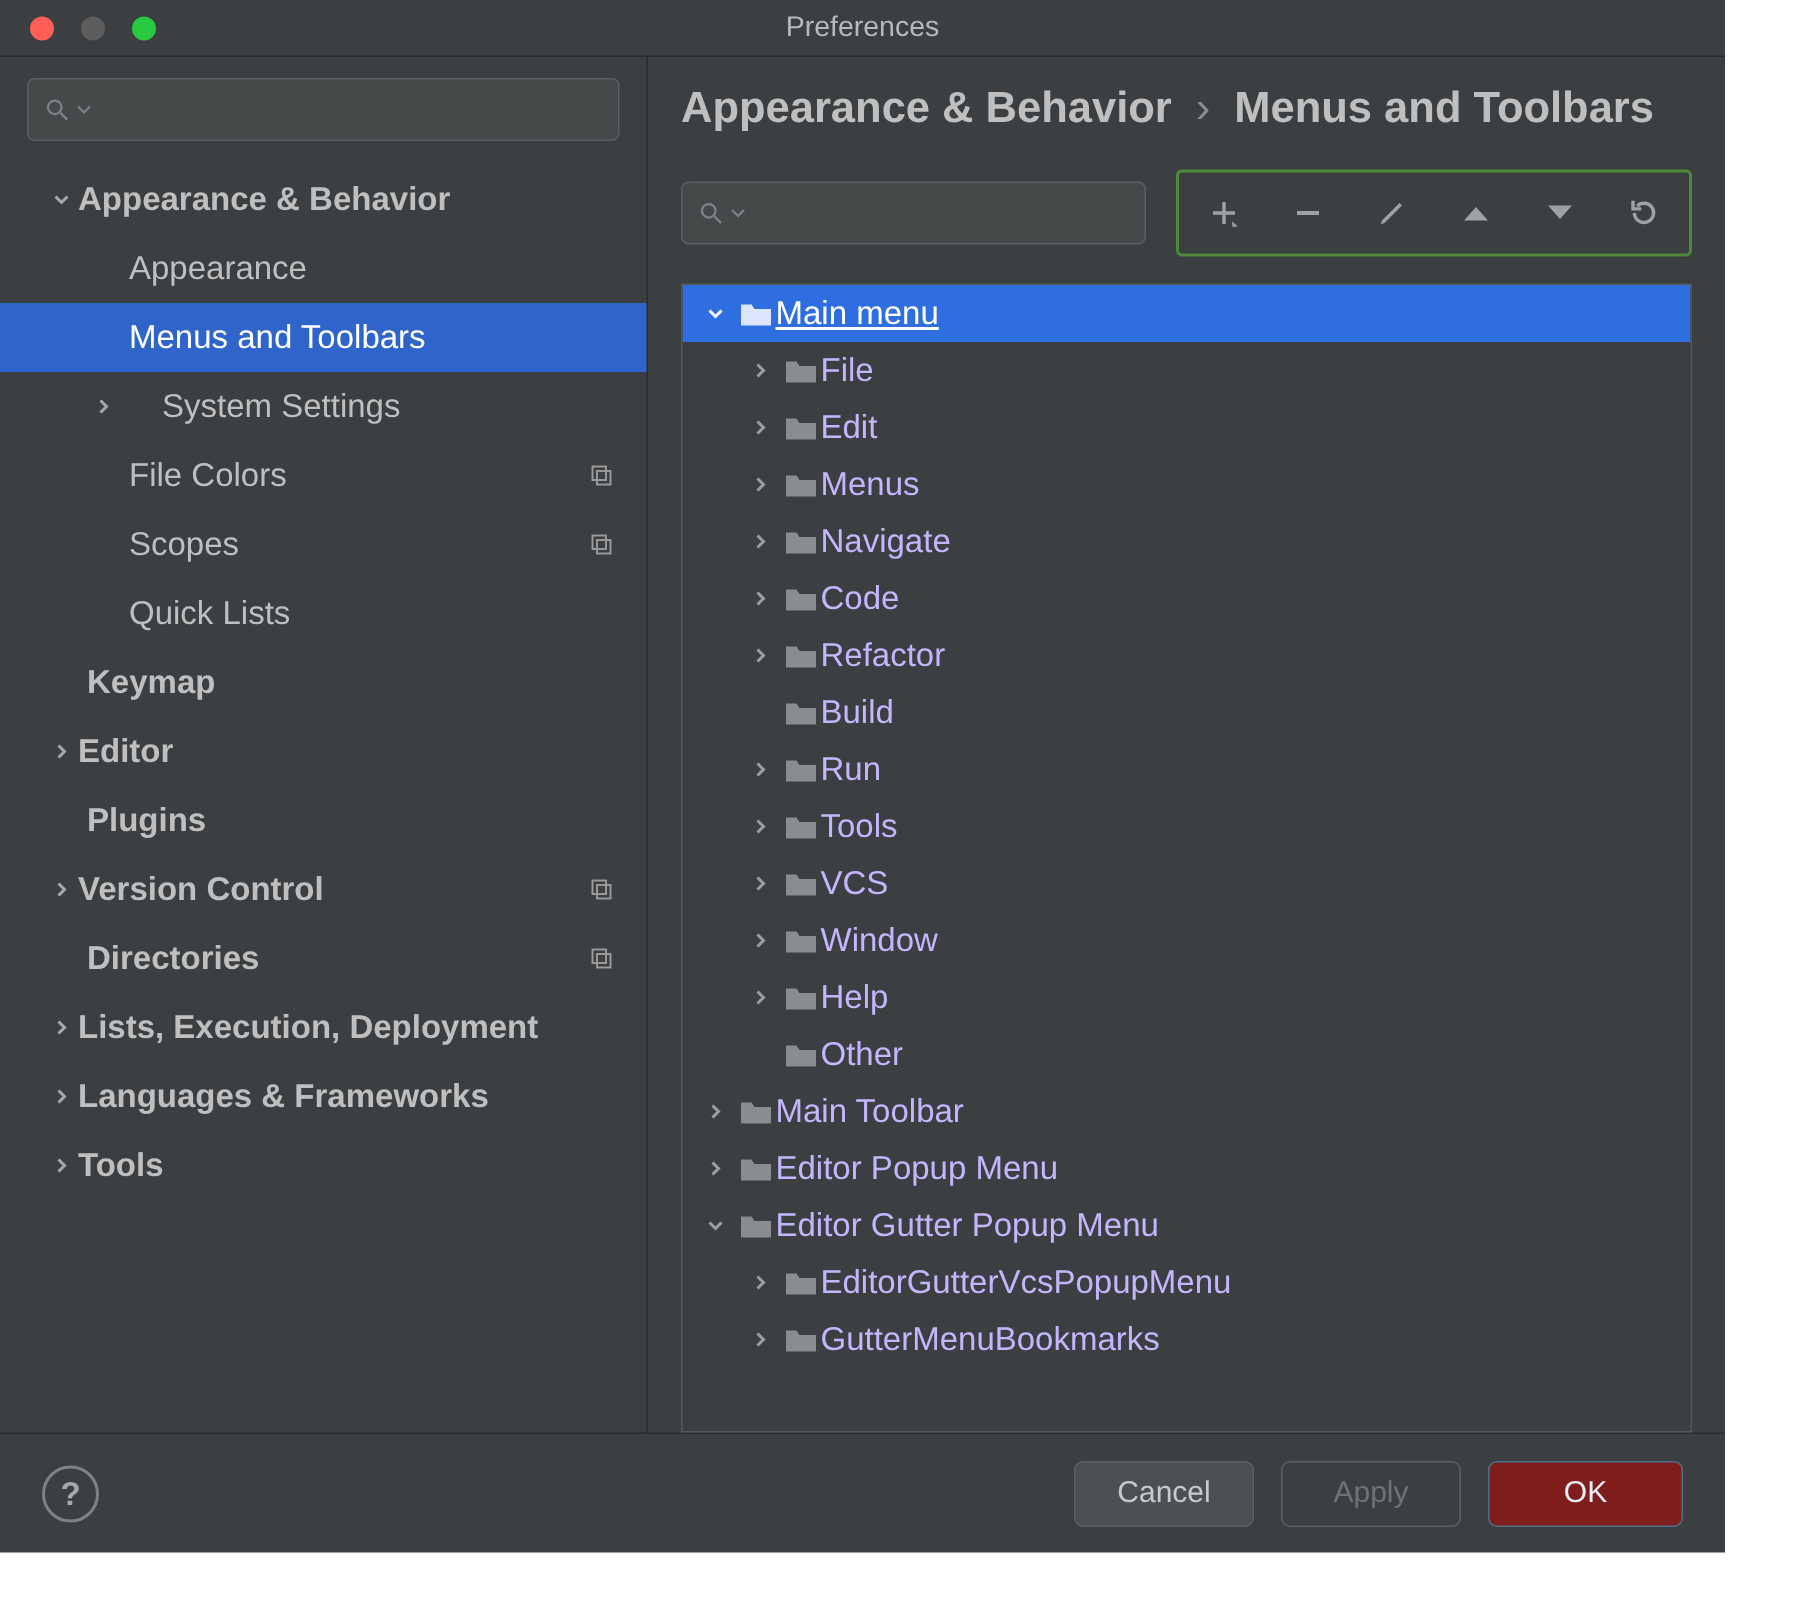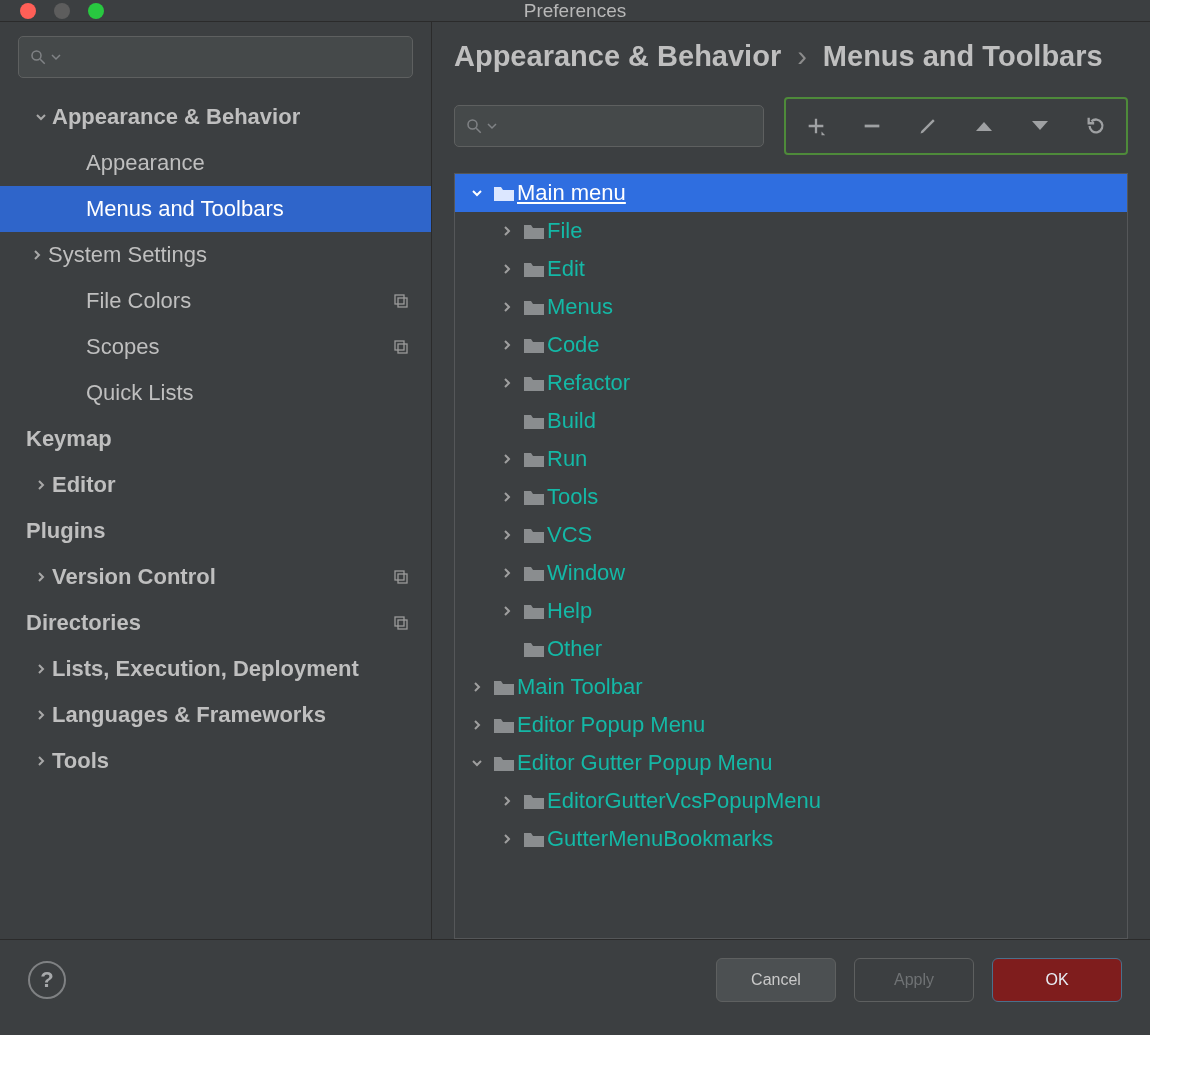--- a/index.html
+++ b/index.html
@@ -9,21 +9,21 @@
     width: 1200px;
     height: 1080px;
     overflow: hidden;
     color: #bbbbbb;
   }
   .window { width: 1150px; height: 1035px; background: #3c3f41; position: relative; }
   .whitespace { background: #fff; position: absolute; inset: 0; z-index: -1; }
 
   
   .titlebar {
-    height: 22px;
+    height: 38px;
     display: flex;
     align-items: center;
     padding: 0 20px;
     position: relative;
     border-bottom: 1px solid #2b2b2b;
   }
   .traffic { display: flex; gap: 18px; }
   .tl-btn { width: 16px; height: 16px; border-radius: 50%; }
   .tl-close { background: #ff5f57; }
   .tl-min { background: #5d5d5d; }
@@ -87,21 +87,21 @@
     cursor: default;
   }
   .side-item .chev {
     width: 22px; display: inline-flex; justify-content: center;
     color: #a8a8a8;
   }
   .side-item.bold { font-weight: 700; color: #bfbfbf; }
   .side-item.selected { background: #2f65ca; color: #ffffff; }
   .side-item .trail { margin-left: auto; margin-right: 22px; color: #9a9a9a; }
   .lvl0 { padding-left: 30px; }
-  .lvl1 { padding-left: 26px; }
+  .lvl1 { padding-left: 58px; gap: 28px; }
   .lvl2 { padding-left: 86px; }
 
   
   .crumb {
     font-size: 29px; font-weight: 700; color: #bfbfbf;
     display: flex; align-items: center; gap: 16px;
   }
   .crumb .sep { color: #8c8c8c; font-weight: 400; }
 
   
@@ -128,21 +128,21 @@
     margin-top: 18px;
     border: 1px solid #555759;
     flex: 1;
     overflow: auto;
     background: #3c3f41;
   }
   .tree-row {
     height: 38px;
     display: flex; align-items: center;
     font-size: 22px;
-    color: #14b8a6;
+    color: #c4b5fd;
   }
   .tree-row.selected { background: #2f6ee0; color: #fff; text-decoration: underline; }
   .tree-row .tchev { width: 20px; display: inline-flex; justify-content: center; color: #9f9f9f; }
   .tree-row.selected .tchev { color: #fff; }
   .tree-row .folder { width: 26px; display: inline-flex; justify-content: center; margin-left: 4px; }
   .tree-row.selected .folder svg path { fill: #dce7ff; }
   .tl0 { padding-left: 12px; }
   .tl1 { padding-left: 42px; } 
 
   
@@ -157,21 +157,21 @@
     width: 38px; height: 38px; border-radius: 50%;
     border: 2px solid #7f8183;
     display: flex; align-items: center; justify-content: center;
     color: #a7a9ab; font-size: 22px; font-weight: 700;
   }
   .spacer { flex: 1; }
   .btn {
     height: 44px; min-width: 120px;
     border: 1px solid #5e6060; border-radius: 6px;
     background: #4c5052; color: #c9c9c9;
-    font-size: 16px;
+    font-size: 20px;
     display: inline-flex; align-items: center; justify-content: center;
     padding: 0 22px;
   }
   .btn.disabled { color: #6f7274; background: #3c3f41; }
   .btn.primary { background: #7f1d1d; border: 1px solid #4a708b; color: #e8eef5; min-width: 130px; }
 
   
   svg { display: block; }
 </style>
 </head>
@@ -430,20 +430,33 @@
           <span class="tchev">
               <svg width="12" height="12" viewBox="0 0 12 12">
                 <path d="M4 2 L8 6 L4 10" fill="none" stroke="#9f9f9f" stroke-width="2"></path>
               </svg>
             </span>
           <span class="folder">
               <svg width="22" height="18" viewBox="0 0 22 18">
                 <path d="M1 3 h7 l2 3 h11 v11 h-20 z" fill="#8a8d8f"></path>
               </svg>
             </span>
+          <span>Navigate</span>
+        </div>
+        <div class="tree-row tl1">
+          <span class="tchev">
+              <svg width="12" height="12" viewBox="0 0 12 12">
+                <path d="M4 2 L8 6 L4 10" fill="none" stroke="#9f9f9f" stroke-width="2"></path>
+              </svg>
+            </span>
+          <span class="folder">
+              <svg width="22" height="18" viewBox="0 0 22 18">
+                <path d="M1 3 h7 l2 3 h11 v11 h-20 z" fill="#8a8d8f"></path>
+              </svg>
+            </span>
           <span>Code</span>
         </div>
         <div class="tree-row tl1">
           <span class="tchev">
               <svg width="12" height="12" viewBox="0 0 12 12">
                 <path d="M4 2 L8 6 L4 10" fill="none" stroke="#9f9f9f" stroke-width="2"></path>
               </svg>
             </span>
           <span class="folder">
               <svg width="22" height="18" viewBox="0 0 22 18">

